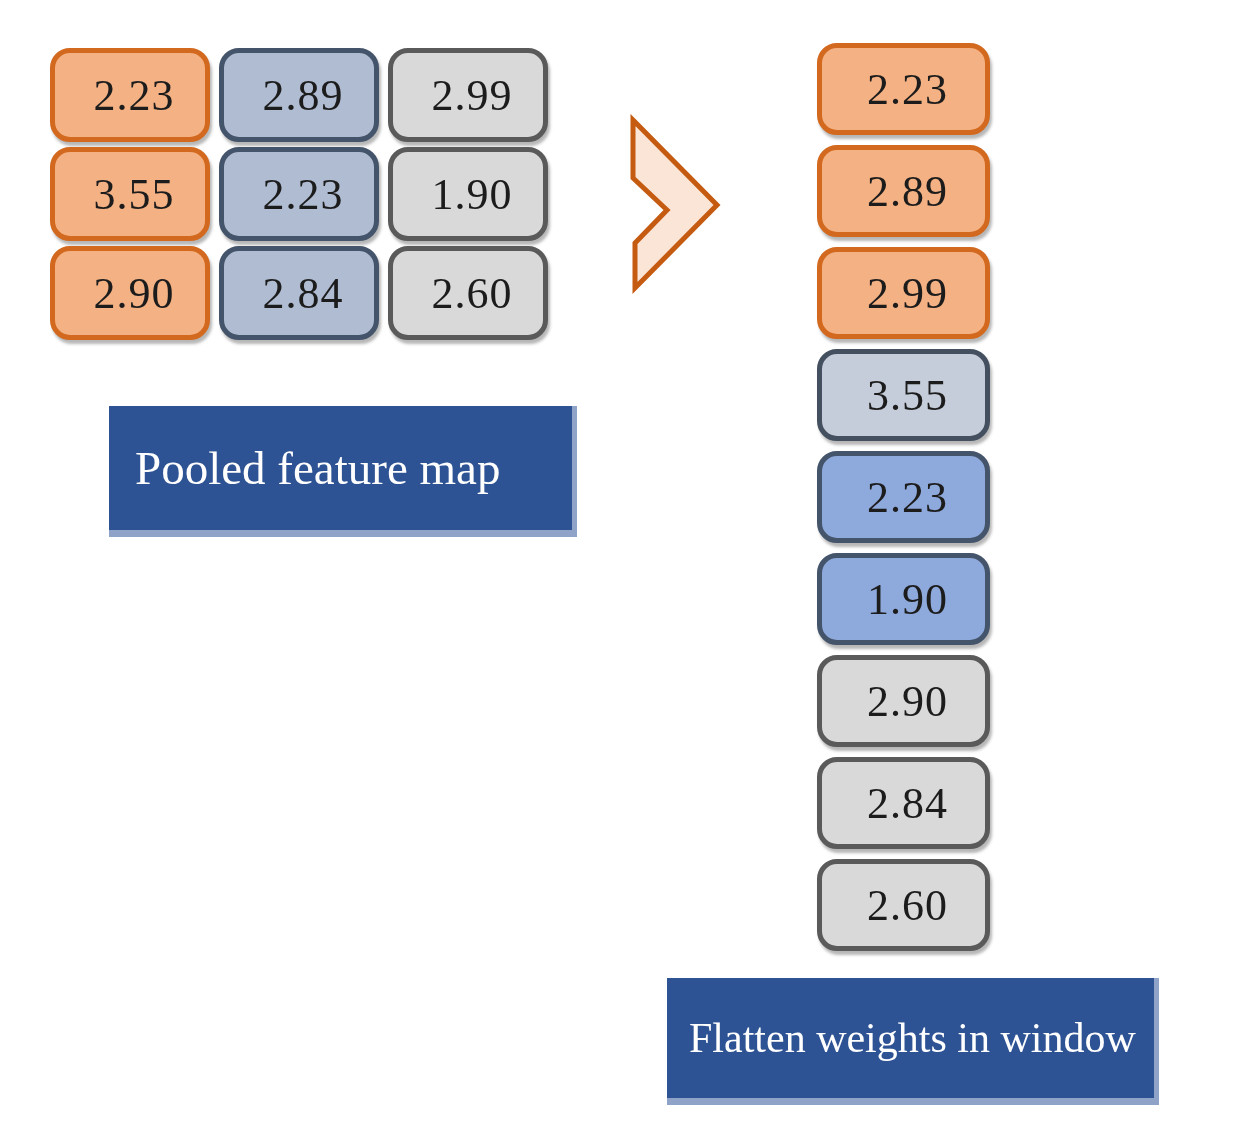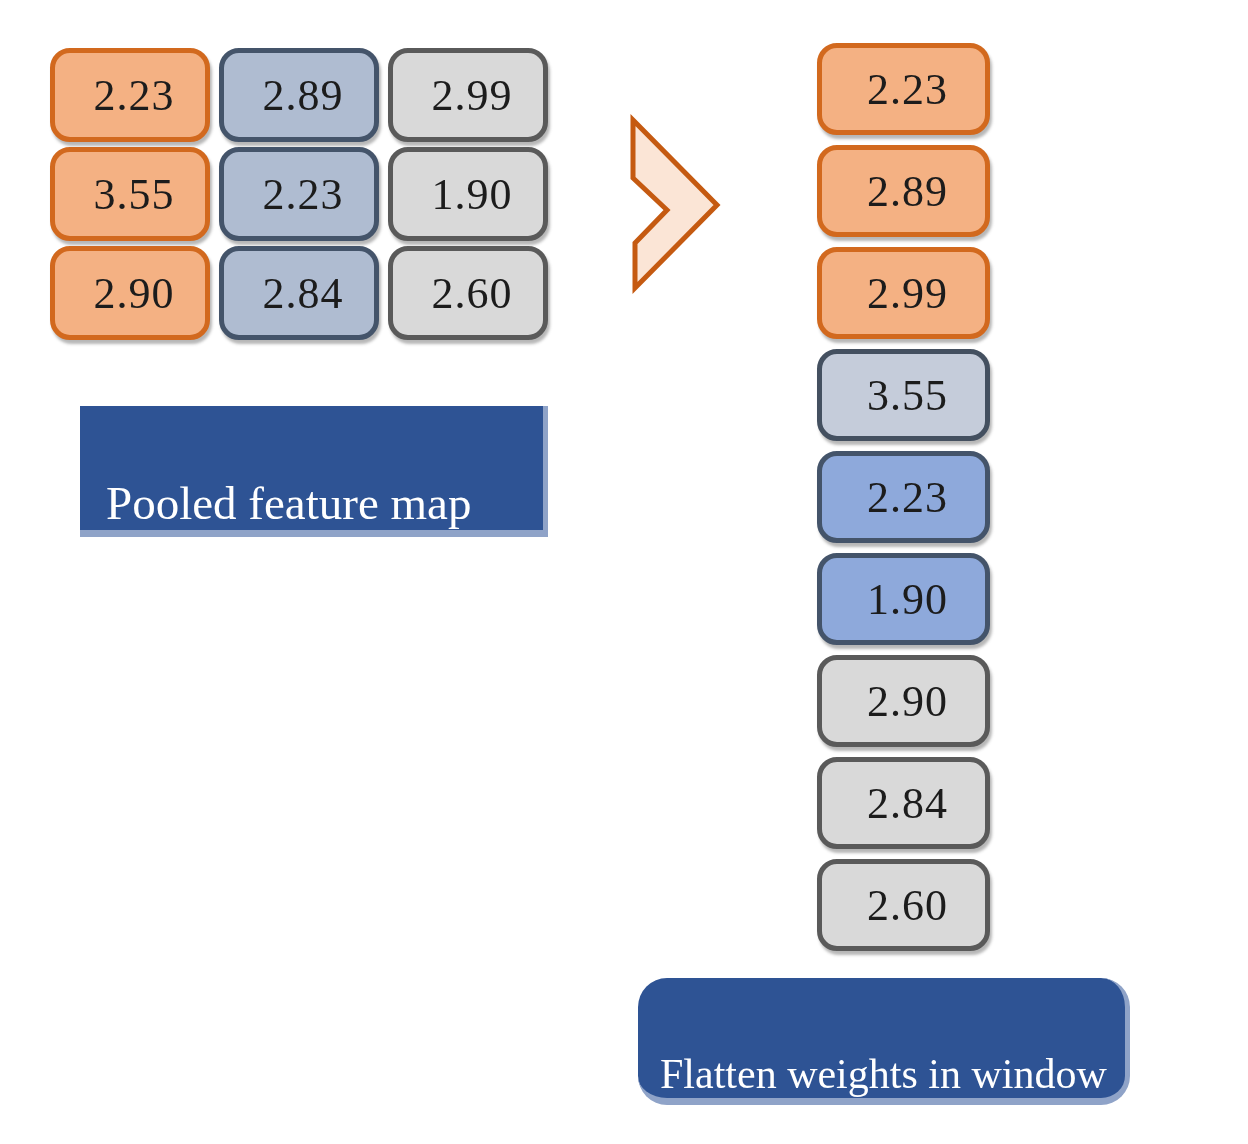--- a/index.html
+++ b/index.html
@@ -63,39 +63,39 @@
   }
 
   
   .caption-box {
     position: absolute;
     background: var(--label-bg, #2e5394);
     border-right: 5px solid var(--label-edge, #8fa3c8);
     border-bottom: 7px solid var(--label-edge, #8fa3c8);
     color: var(--label-text, #ffffff);
     display: flex;
-    align-items: flex-end;
+    align-items: center;
     box-sizing: border-box;
+    margin-left: 29px;
   }
   #pooled-label {
     left: 80px;
     top: 406px;
     width: 468px;
     height: 131px;
     font-size: 47px;
     padding-left: 26px;
   }
   #flatten-label {
     left: 638px;
     top: 978px;
     width: 492px;
     height: 127px;
     font-size: 42px;
     padding-left: 22px;
-    border-radius: 29px;
   }
 
   
   #arrow {
     position: absolute;
     left: 620px;
     top: 95px;
     width: 110px;
     height: 210px;
   }

